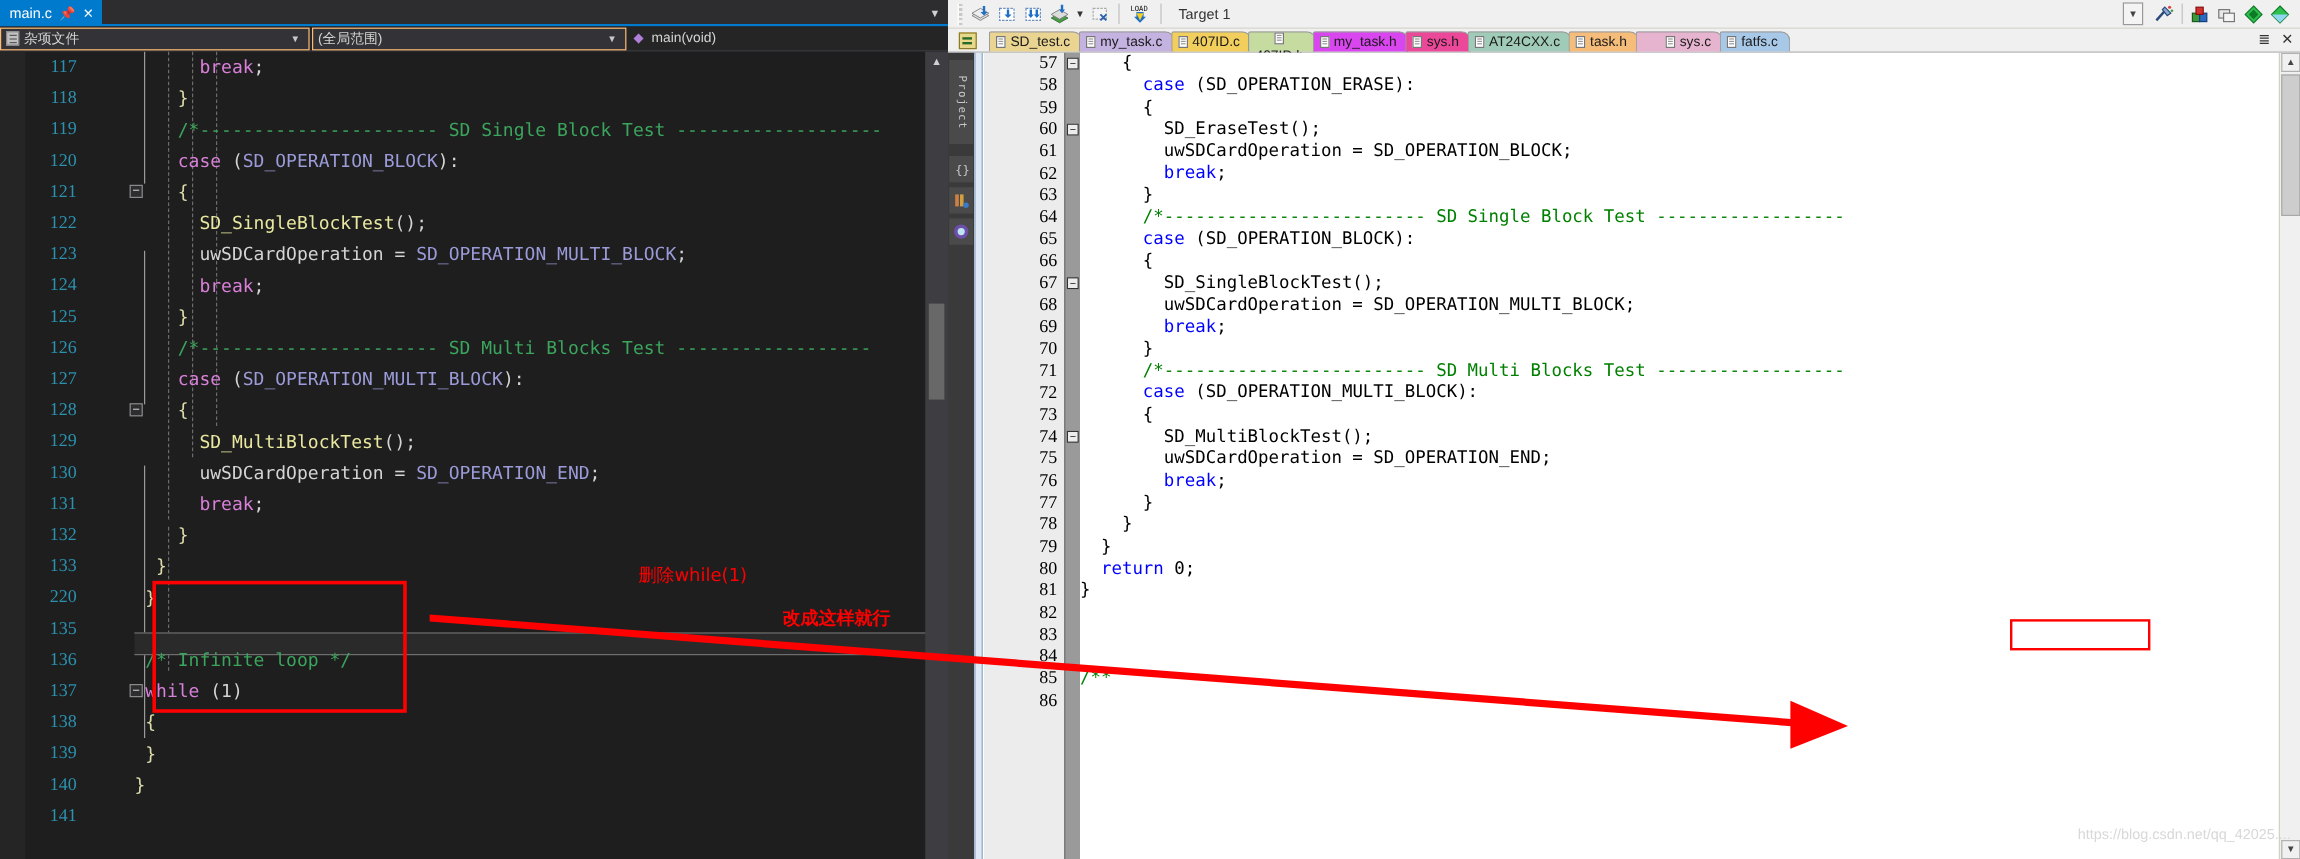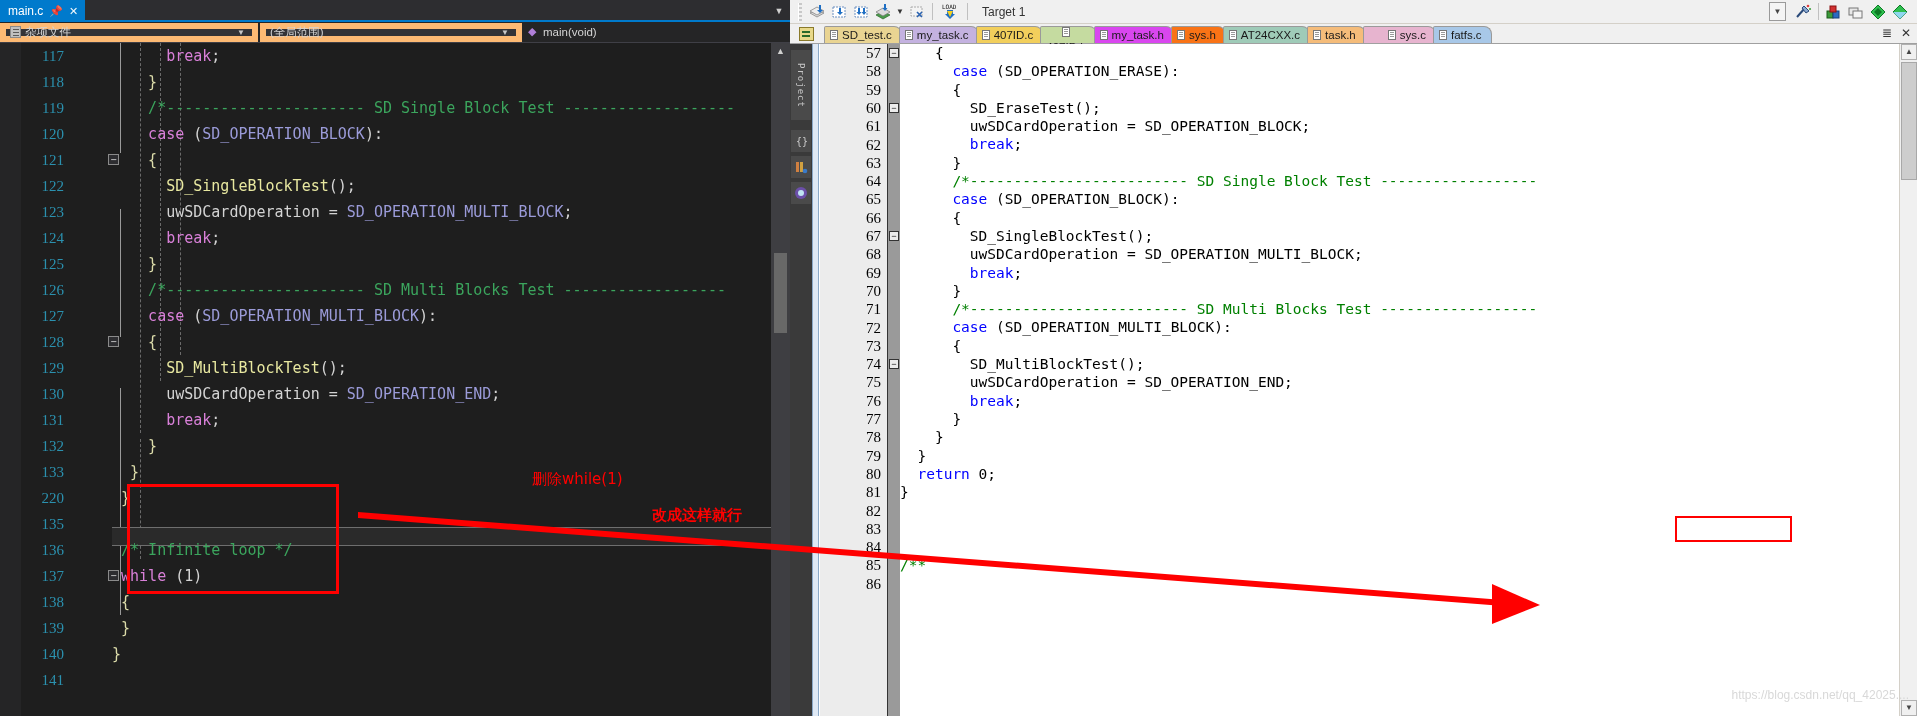--- a/index.html
+++ b/index.html
@@ -31,21 +31,21 @@
   #vs-tab-dropdown {
     position: absolute; right: 4px; top: 4px; width: 14px; height: 14px;
     color: #d0d0d0; font-size: 9px; text-align: center; line-height: 14px;
   }
   #vs-navbar {
     position: absolute; left: 0; top: 22px; width: 790px; height: 21px;
     background: #252526; border-bottom: 1px solid #3f3f46;
     display: flex; align-items: center;
   }
   .vs-combo {
-    height: 19px; background: #333337; border: 6px solid #fdba74;
+    height: 19px; background: #333337; border: 1px solid #fdba74;
     display: flex; align-items: center; color: #d4d4d4; font-size: 11.5px;
     padding: 0 2px 0 4px; margin-right: 2px; position: relative;
   }
   .vs-combo .cb-arrow {
     margin-left: auto; font-size: 8px; color: #c8c8c8; padding: 0 5px 0 6px;
   }
   .vs-combo .cb-ico { margin-right: 4px; display: inline-block; }
   #cb-file { width: 258px; }
   #cb-scope { width: 262px; }
   #cb-member { flex: 1; border: none; background: transparent; }
@@ -457,21 +457,21 @@
           <span>407ID.c</span>
         </div>
         <div class="ktab" style="background: rgb(197, 219, 160); flex-direction: column;">
           <span class="pgico"></span>
           <span>407ID.h</span>
         </div>
         <div class="ktab" style="background: #d946ef;">
           <span class="pgico"></span>
           <span>my_task.h</span>
         </div>
-        <div class="ktab" style="background: #f97316;">
+        <div class="ktab" style="background: #ec4899;">
           <span class="pgico"></span>
           <span>sys.h</span>
         </div>
         <div class="ktab" style="background: rgb(159, 203, 184);">
           <span class="pgico"></span>
           <span>AT24CXX.c</span>
         </div>
         <div class="ktab" style="background: rgb(245, 188, 122);">
           <span class="pgico"></span>
           <span>task.h</span>

